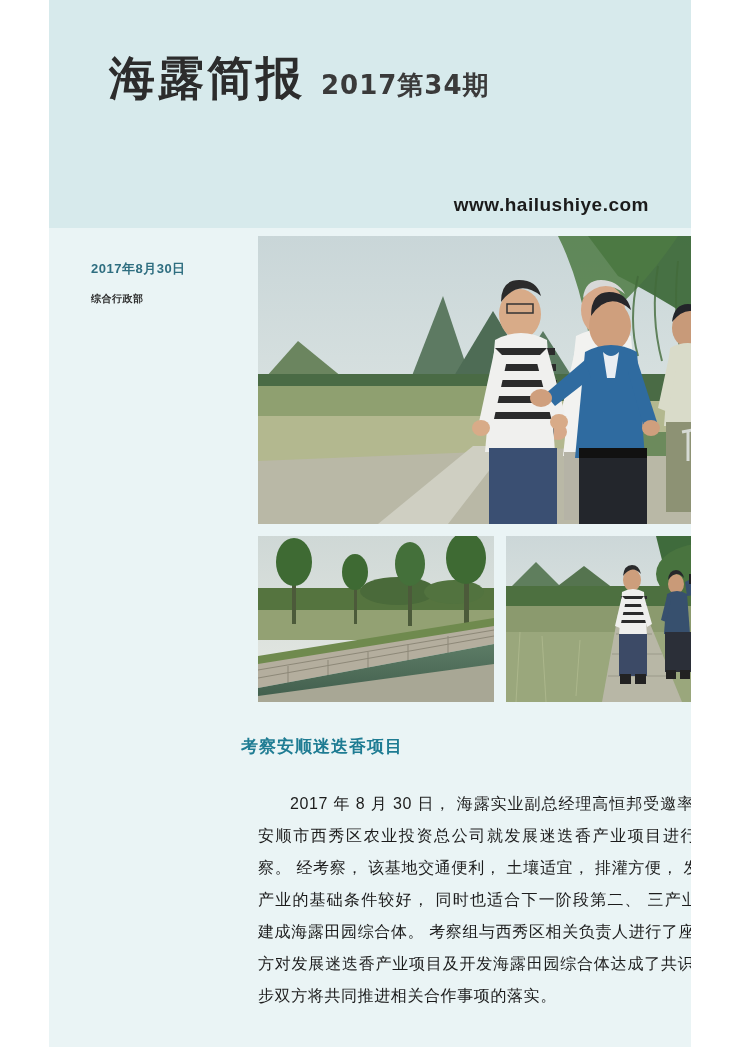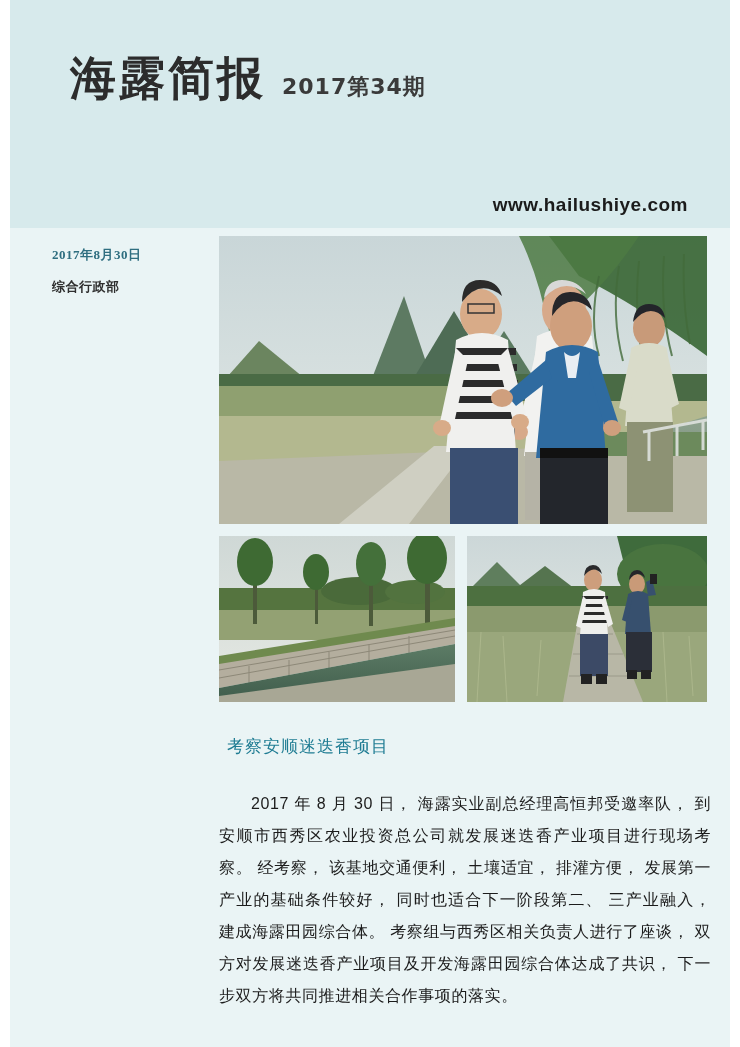--- a/index.html
+++ b/index.html
@@ -5,21 +5,21 @@
   html, body {
     margin: 0;
     padding: 0;
     background: #ffffff;
   }
   body {
     font-family: "Liberation Sans", "DejaVu Sans", sans-serif;
   }
   #page {
     position: relative;
-    width: 720px;
+    width: 642px;
     height: 1047px;
     background: #ffffff;
     overflow: hidden;
     margin: 0 auto;
   }
   
   .header-band {
     position: absolute;
     left: 0;
     top: 0;
@@ -37,21 +37,21 @@
   .masthead-title {
     font-size: 46px;
     font-weight: bold;
     color: #2c2c2c;
     letter-spacing: 3px;
     line-height: 1;
     font-family: "DejaVu Sans", "Liberation Sans", sans-serif;
   }
   .masthead-issue {
     margin-left: 16px;
-    font-size: 22px;
+    font-size: 26px;
     font-weight: bold;
     color: #3a3a3a;
     letter-spacing: 1px;
     font-family: "DejaVu Sans", "Liberation Sans", sans-serif;
   }
   .website {
     position: absolute;
     right: 42px;
     top: 194px;
     font-size: 19px;
@@ -65,33 +65,32 @@
     left: 0;
     top: 228px;
     width: 740px;
     height: 819px;
     background: #eaf4f5;
   }
   
   .meta {
     position: absolute;
     left: 42px;
-    top: 246px;
+    top: 260px;
     width: 150px;
-    font-family: Liberation Serif, serif;
   }
   .meta-date {
     font-size: 13px;
     font-weight: bold;
     color: #2f6e80;
     margin-bottom: 14px;
     letter-spacing: 0.5px;
   }
   .meta-dept {
-    font-size: 13px;
+    font-size: 10px;
     font-weight: bold;
     color: #2f2f2f;
     letter-spacing: 0.5px;
   }
   
   .photo {
     position: absolute;
     overflow: hidden;
     background: #9fb7a0;
   }
@@ -110,24 +109,24 @@
   .photo-right {
     left: 457px;
     top: 536px;
     width: 240px;
     height: 166px;
   }
   .photo svg { display: block; }
   
   .article-title {
     position: absolute;
-    left: 217px;
+    left: 192px;
     top: 735px;
     font-size: 17px;
-    font-weight: normal;
+    font-weight: bold;
     color: #1f7c93;
     letter-spacing: 1px;
   }
   .article-body {
     position: absolute;
     left: 209px;
     top: 788px;
     width: 492px;
     font-size: 16px;
     line-height: 2.0;

